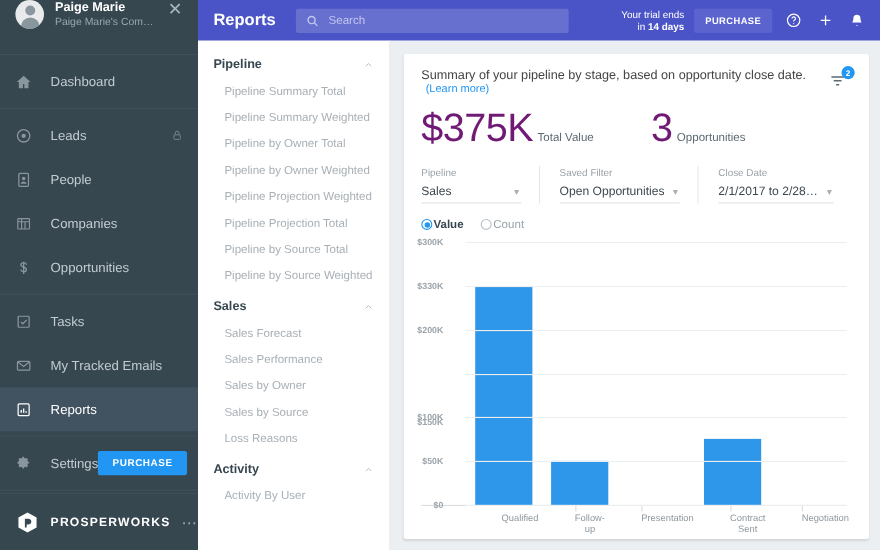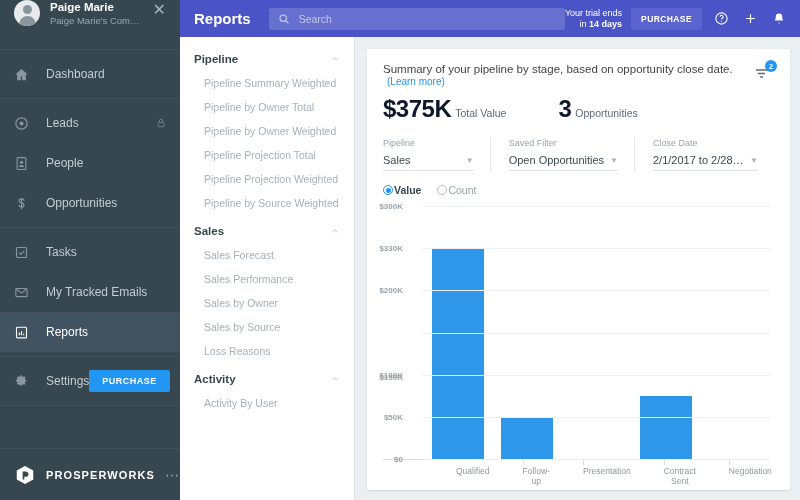--- a/index.html
+++ b/index.html
@@ -106,20 +106,21 @@
     flex: 1; height: 22px; background: rgba(255,255,255,.16);
     border-radius: 2px; display: flex; align-items: center;
     padding: 0 9px; gap: 9px; max-width: 305px; cursor: text;
   }
   .search-ico { color: #c3c8ee; display: flex; }
   .search-ph { color: #c3c8ee; font-size: 10.5px; }
   .trial {
     color: #fff; font-size: 9px; line-height: 11px;
     text-align: right; margin-left: auto; margin-right: 9px;
     white-space: nowrap;
+    padding-left: 48px;
   }
   .trial b { font-weight: bold; }
   .topbar-purchase {
     background: #5B64CE; color: #fff; font-size: 8.5px;
     font-weight: bold; letter-spacing: .4px; border: none;
     padding: 6px 10px; border-radius: 2px; cursor: pointer;
     font-family: inherit; margin-right: 12px;
   }
   .top-ico {
     color: #fff; margin-right: 14px; display: flex;
@@ -166,21 +167,21 @@
   .filter-btn { position: relative; cursor: pointer; padding: 2px 4px; }
   .filter-badge {
     position: absolute; top: -3px; right: -3px;
     background: #2196F3; color: #fff; font-size: 7.5px;
     width: 12px; height: 12px; border-radius: 50%;
     display: flex; align-items: center; justify-content: center;
     font-weight: bold;
   }
   .stats { display: flex; align-items: baseline; margin-top: 8px; }
   .stat { display: flex; align-items: baseline; }
-  .stat-val { font-size: 24px; color: #0f172a; font-weight: 700; letter-spacing: -.5px; }
+  .stat-val { font-size: 36px; color: #701a75; font-weight: 400; letter-spacing: -.5px; }
   .stat-lbl { font-size: 10.5px; color: #5d6a73; margin-left: 4px; }
   .stat:nth-child(2) { margin-left: 52px; }
 
   .filters { display: flex; margin-top: 14px; }
   .fgroup { padding-right: 16px; }
   .fgroup + .fgroup { border-left: 1px solid #e4e7ea; padding-left: 18px; }
   .fgroup.g1 { width: 128px; }
   .fgroup.g2 { width: 160px; }
   .fgroup.g3 { width: 140px; }
   .flabel { font-size: 9px; color: #9aa3aa; line-height: 13px; }
@@ -292,20 +293,29 @@
       </div>
       <div class="nav-item">
         <span class="nav-ico">
           <svg width="15" height="15" viewBox="0 0 24 24" fill="none" stroke="currentColor" stroke-width="1.8">
               <rect x="5" y="2.5" width="14" height="19" rx="1.5"></rect>
               <circle cx="12" cy="10" r="2.6" fill="currentColor" stroke="none"></circle>
               <path d="M7.8 17.5c.6-2.2 2.3-3.2 4.2-3.2s3.6 1 4.2 3.2" fill="currentColor" stroke="none"></path>
             </svg>
         </span>
         <span class="nav-label">People</span>
+      </div>
+      <div class="nav-item">
+        <span class="nav-ico">
+          <svg width="15" height="15" viewBox="0 0 24 24" fill="none" stroke="currentColor" stroke-width="1.7">
+              <rect x="3.5" y="4.5" width="17" height="15" rx="1"></rect>
+              <path d="M3.5 9h17M9 4.5v15M14 9v10.5M14 9h6.5"></path>
+            </svg>
+        </span>
+        <span class="nav-label">Companies</span>
       </div>
       <div class="nav-item">
         <span class="nav-ico">
           <svg width="15" height="15" viewBox="0 0 24 24" fill="none" stroke="currentColor" stroke-width="1.9">
               <path d="M12 3v18M16 7.5c0-1.9-1.8-3-4-3s-4 1.1-4 3 1.8 2.8 4 3.4 4 1.4 4 3.4-1.8 3.2-4 3.2-4-1.3-4-3.2"></path>
             </svg>
         </span>
         <span class="nav-label">Opportunities</span>
       </div>
     </div>
@@ -409,25 +419,27 @@
       <div class="reports-nav">
 
         <div class="rn-section">
           <span class="rn-section-title">Pipeline</span>
           <span class="rn-chevron">
             <svg width="10" height="10" viewBox="0 0 24 24" fill="none" stroke="currentColor" stroke-width="2">
                 <path d="M6 15l6-6 6 6"></path>
               </svg>
           </span>
         </div>
+        <div class="rn-item">Pipeline Summary Total</div>
         <div class="rn-item">Pipeline Summary Weighted</div>
         <div class="rn-item">Pipeline by Owner Total</div>
         <div class="rn-item">Pipeline by Owner Weighted</div>
+        <div class="rn-item">Pipeline Projection Weighted</div>
         <div class="rn-item">Pipeline Projection Total</div>
-        <div class="rn-item">Pipeline Projection Weighted</div>
+        <div class="rn-item">Pipeline by Source Total</div>
         <div class="rn-item">Pipeline by Source Weighted</div>
 
         <div class="rn-section">
           <span class="rn-section-title">Sales</span>
           <span class="rn-chevron">
             <svg width="10" height="10" viewBox="0 0 24 24" fill="none" stroke="currentColor" stroke-width="2">
                 <path d="M6 15l6-6 6 6"></path>
               </svg>
           </span>
         </div>

